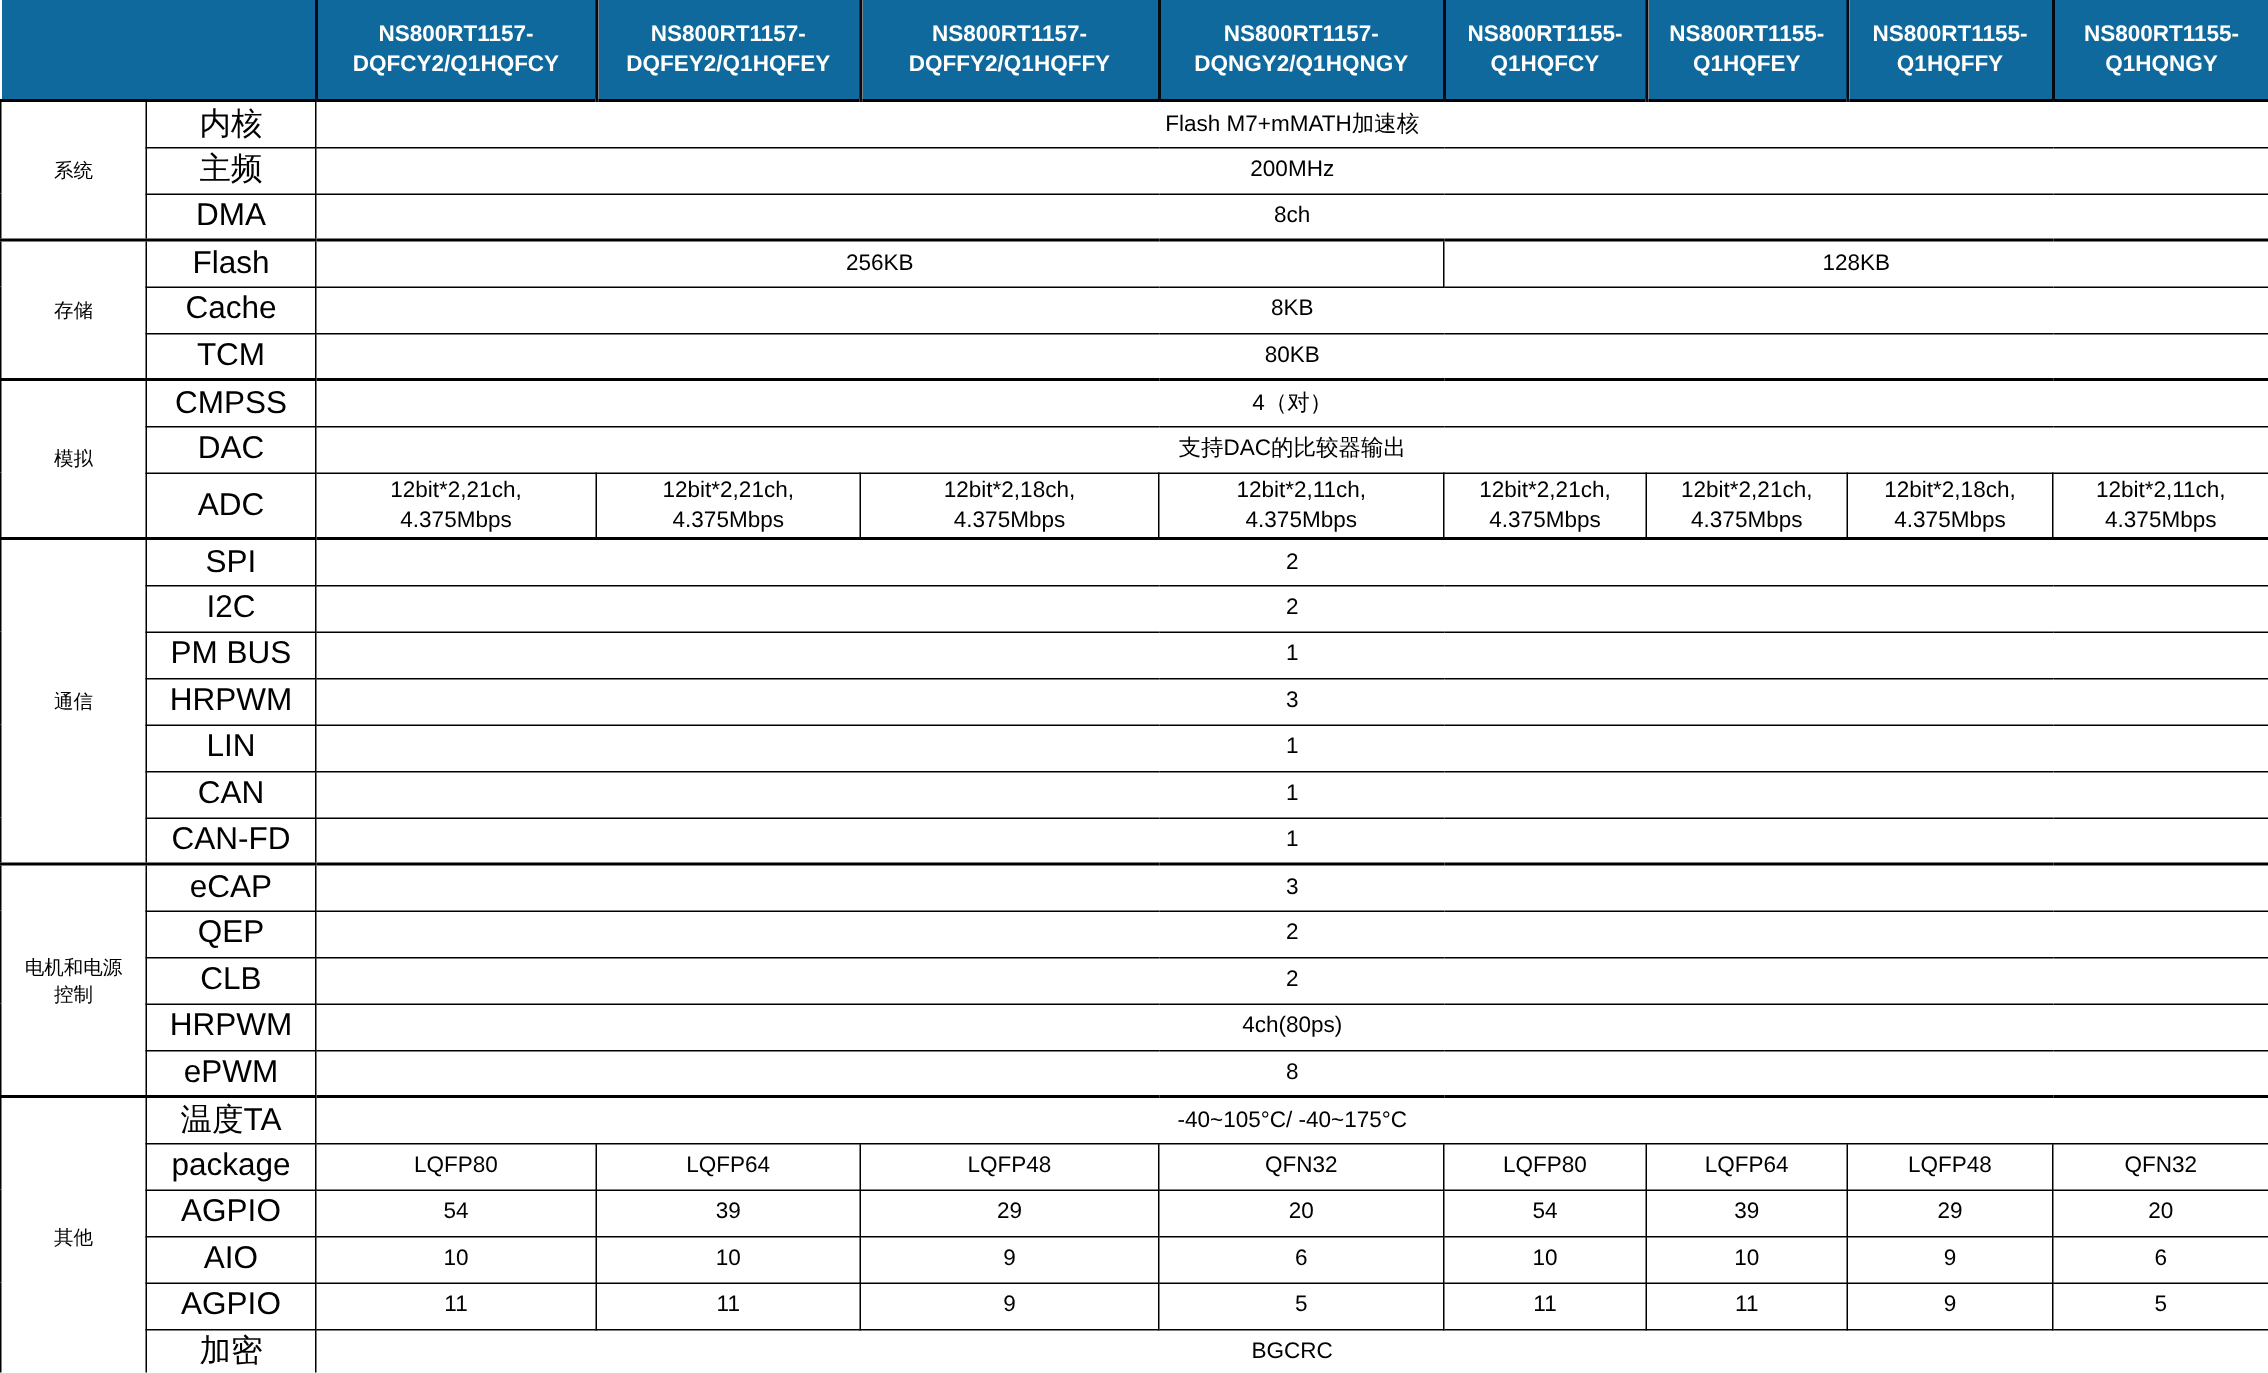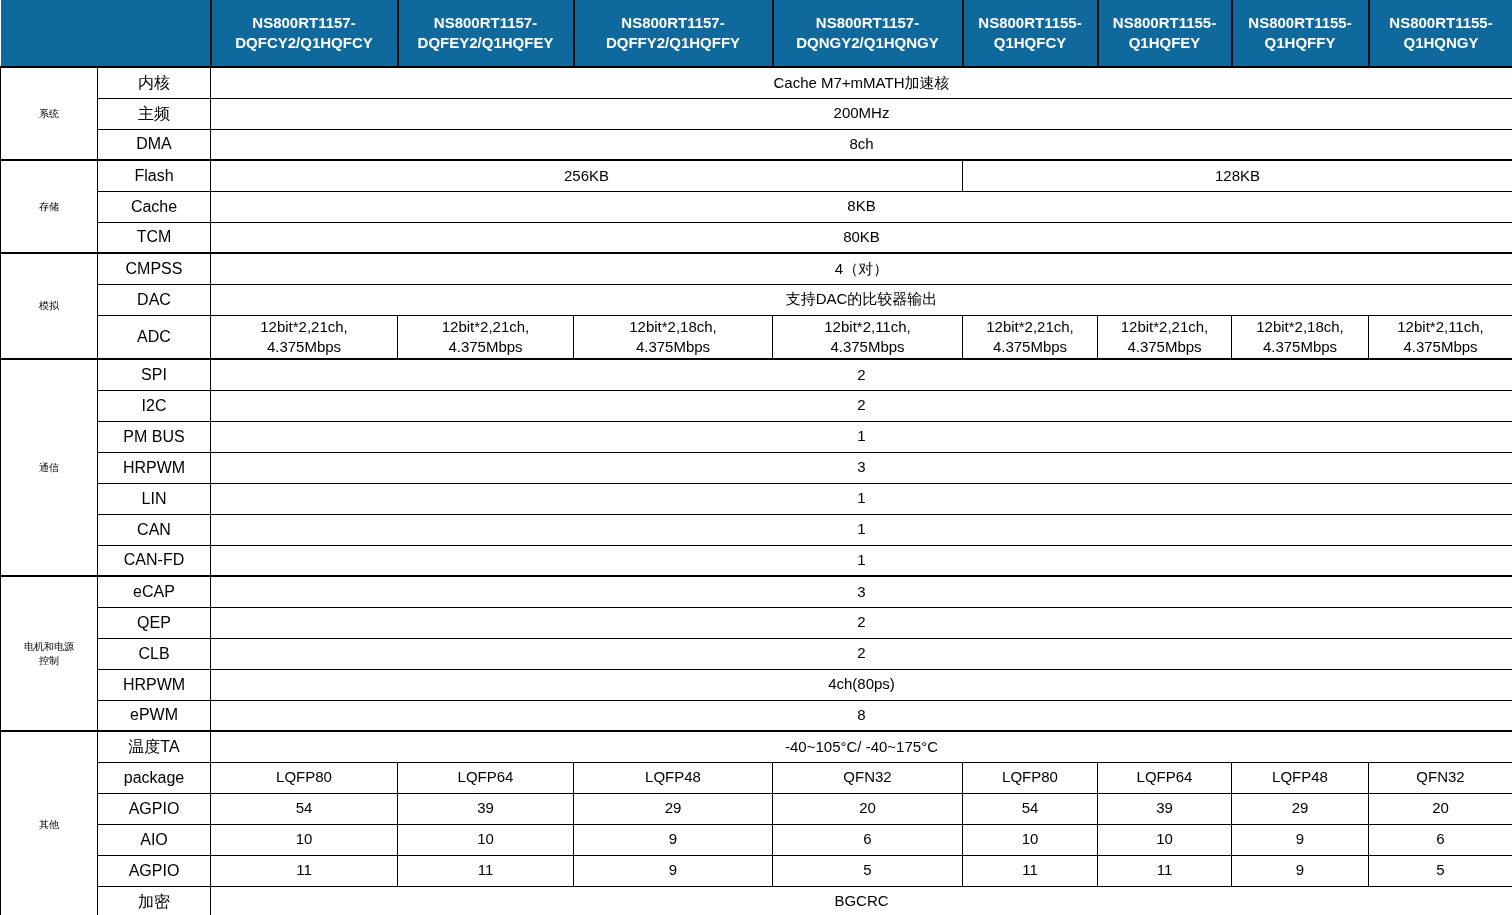--- a/index.html
+++ b/index.html
@@ -30,25 +30,25 @@
     height: 67px;
     border-bottom: 1px solid var(--border);
   }
   thead th.product { border-left: 2px solid #050a12; }
   thead th.corner { border-left: none; }
   tbody td { height: 31px; background: #ffffff; }
   tbody tr.tall td { height: 44px; }
   td.cat {
     border-left: 1px solid var(--border);
     border-right: 1px solid var(--border);
-    font-size: 10px;
+    font-size: 13px;
   }
   td.rowlabel {
     border: 1px solid var(--border);
-    font-size: 16px;
+    font-size: 21px;
   }
   td.val { border: 1px solid var(--border); }
   tr.group-start td { border-top: 2px solid var(--border); }
 </style>
 </head>
 <body>
 
 <table class="spec">
   <colgroup>
     <col style="width:97px">
@@ -80,21 +80,21 @@
         <th class="product">NS800RT1155-
 Q1HQFFY</th>
         <th class="product">NS800RT1155-
 Q1HQNGY</th>
       </tr>
   </thead>
   <tbody>
   <tr class="group-start">
         <td class="cat" rowspan="3">系统</td>
         <td class="rowlabel">内核</td>
-        <td class="val" colspan="8">Cache M7+mMATH加速核</td>
+        <td class="val" colspan="8">Flash M7+mMATH加速核</td>
       </tr>
       <tr>
         <td class="rowlabel">主频</td>
         <td class="val" colspan="8">200MHz</td>
       </tr>
       <tr>
         <td class="rowlabel">DMA</td>
         <td class="val" colspan="8">8ch</td>
       </tr>
       <tr class="group-start">

